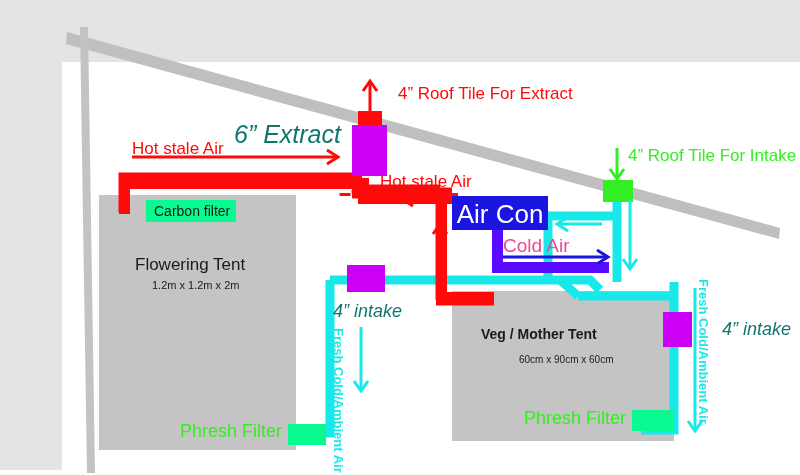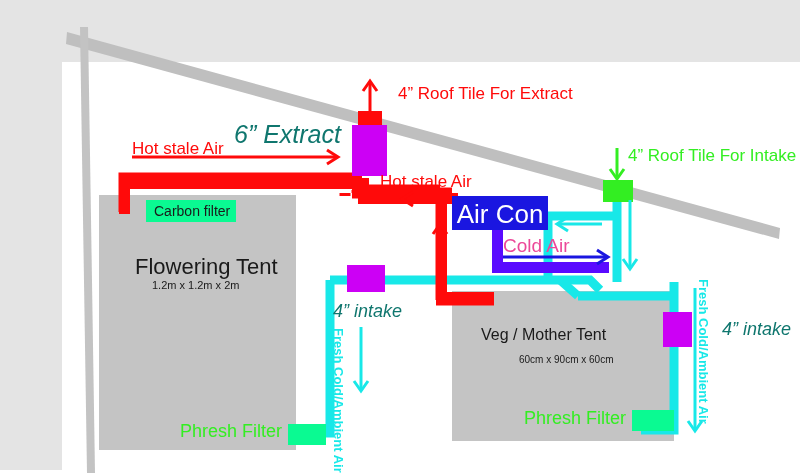--- a/index.html
+++ b/index.html
@@ -151,24 +151,24 @@
   <div class="lbl red" style="left:380px;top:173px;font-size:17px;">Hot stale Air</div>
 
   <div class="blu-box" style="left:452px;top:196px;width:96px;height:34px;display:flex;align-items:flex-end;justify-content:center;">
     <span style="font-size:26px;">Air Con</span>
   </div>
 
   <div class="lbl" style="left:503px;top:236px;font-size:19px;color:#ec4899;">Cold Air</div>
 
   <div class="lbl blk" style="left:154px;top:204px;font-size:14px;">Carbon filter</div>
 
-  <div class="lbl blk" style="left:135px;top:256px;font-size:22px;">Flowering Tent</div>
+  <div class="lbl blk" style="left:135px;top:256px;font-size:17px;">Flowering Tent</div>
   <div class="lbl blk" style="left:152px;top:280px;font-size:11px;">1.2m x 1.2m x 2m</div>
 
-  <div class="lbl blk" style="left:481px;top:327px;font-size:16px;">Veg / Mother Tent</div>
+  <div class="lbl blk" style="left:481px;top:327px;font-size:14px;font-weight:bold;">Veg / Mother Tent</div>
   <div class="lbl blk" style="left:519px;top:355px;font-size:10px;">60cm x 90cm x 60cm</div>
 
   <div class="lbl grn" style="left:180px;top:422px;font-size:18px;">Phresh Filter</div>
   <div class="lbl grn" style="left:524px;top:409px;font-size:18px;">Phresh Filter</div>
 
   <div class="lbl mag" style="left:333px;top:302px;font-size:18px;">4” intake</div>
   <div class="lbl mag" style="left:722px;top:320px;font-size:18px;">4” intake</div>
 
   <div class="lbl cyn vert" style="left:332px;top:328px;font-size:13px;font-weight:bold;">Fresh Cold/Ambient Air</div>
   <div class="lbl cyn vert" style="left:697px;top:279px;font-size:13px;font-weight:bold;">Fresh Cold/Ambient Air</div>

